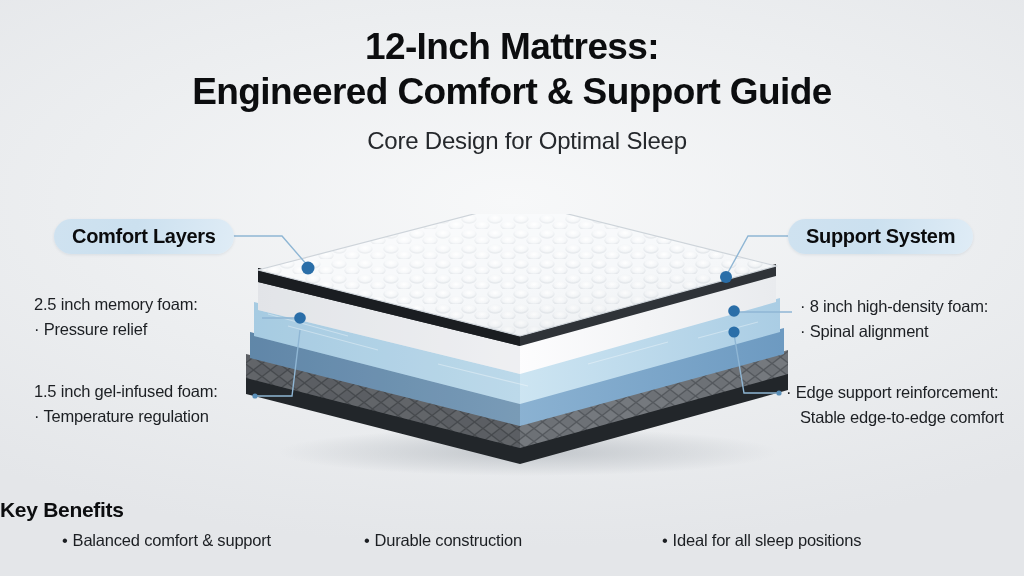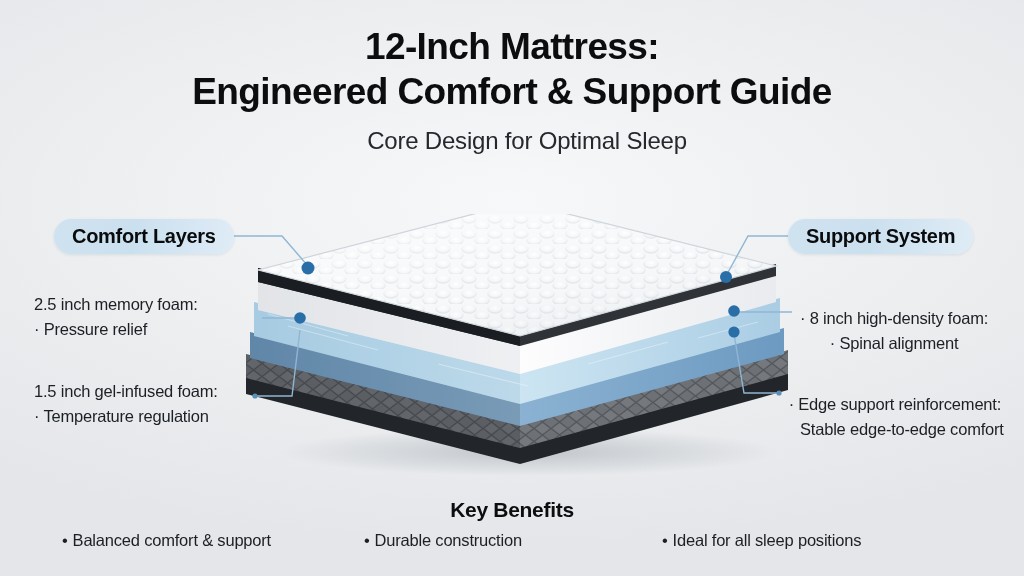--- a/index.html
+++ b/index.html
@@ -77,21 +77,21 @@
   
   .ann {
     position: absolute;
     font-size: 16.5px;
     line-height: 25px;
     color: #1c1f23;
     letter-spacing: -0.2px;
     white-space: nowrap;
   }
   .ann .ln { display: block; }
-  .ann.right { text-align: center; margin-top: 12px; }
+  .ann.right { text-align: left; }
 
   #ann-memory   { left: 34px;  top: 292px; }
   #ann-gel      { left: 34px;  top: 379px; }
   #ann-density  { left: 800px; top: 294px; }
   #ann-edge     { left: 786px; top: 380px; }
 
   
   #connectors {
     position: absolute;
     left: 0; top: 0;
@@ -99,21 +99,20 @@
     height: 576px;
     pointer-events: none;
   }
 
   
   #benefits {
     position: absolute;
     left: 0;
     top: 498px;
     width: 1024px;
-    text-align: center;
   }
   #benefits-title {
     font-size: 21px;
     font-weight: 700;
     color: #0c0d0f;
     letter-spacing: -0.3px;
   }
   #benefits-row {
     position: absolute;
     top: 529px;

